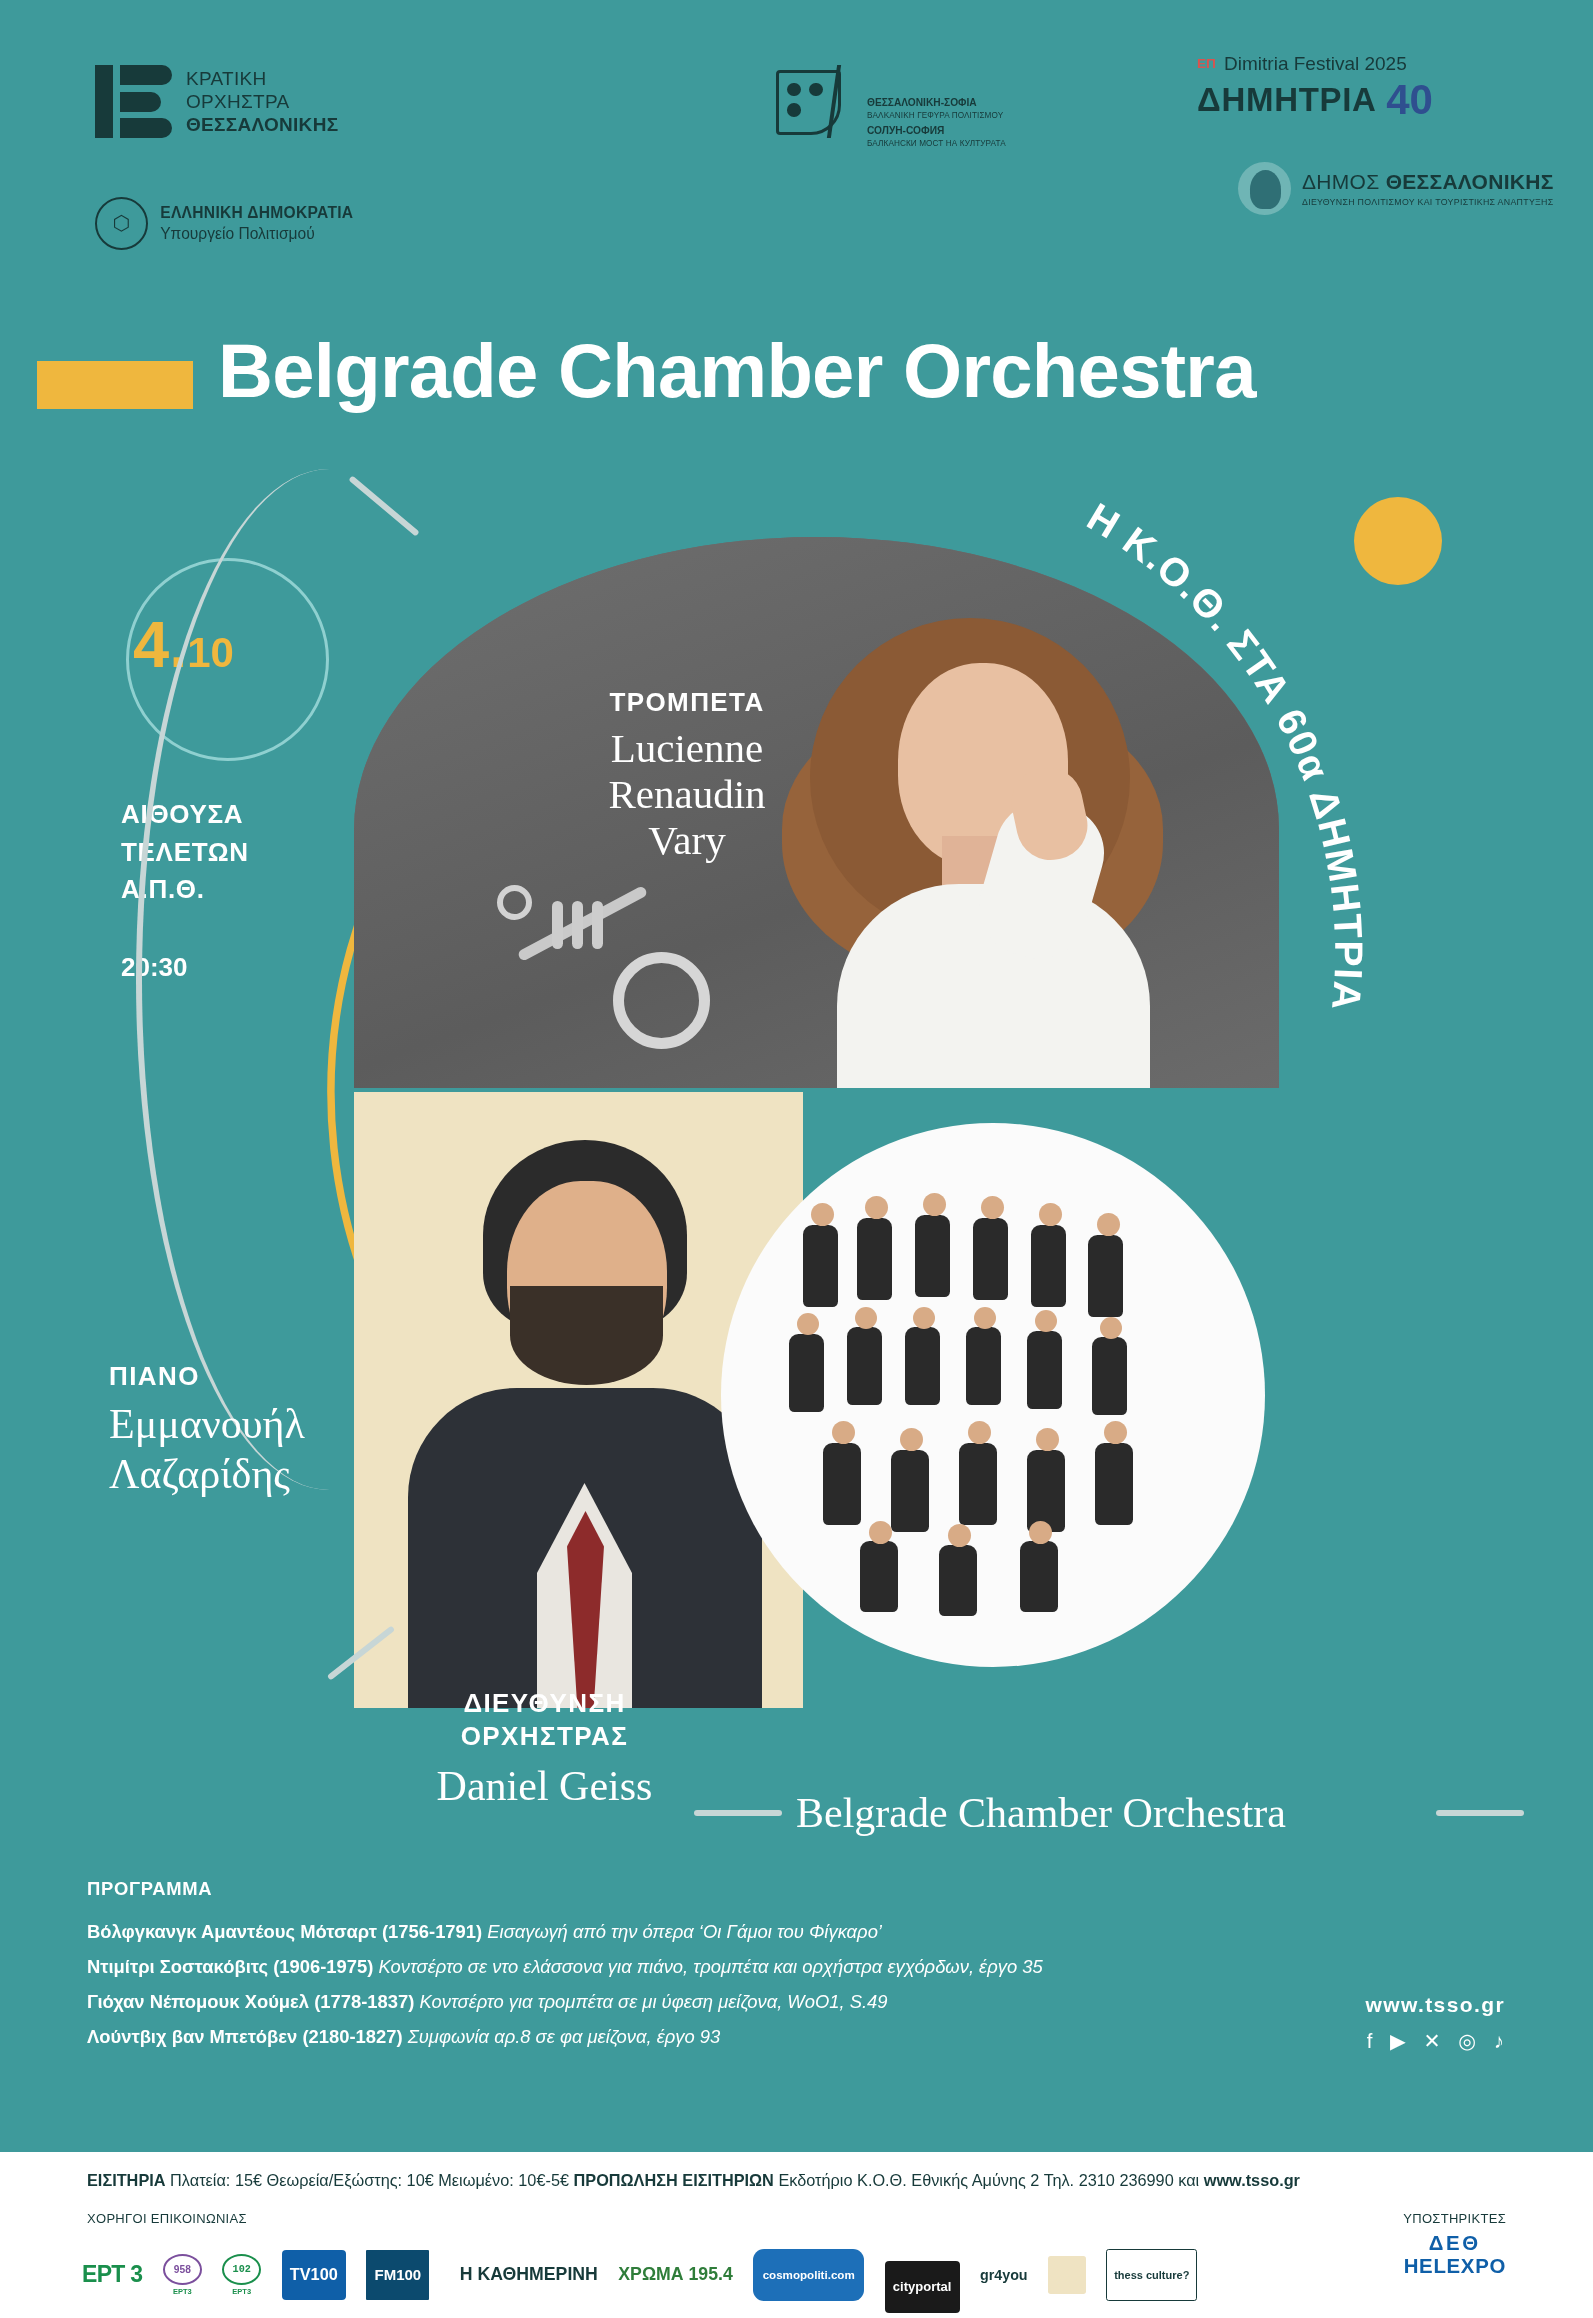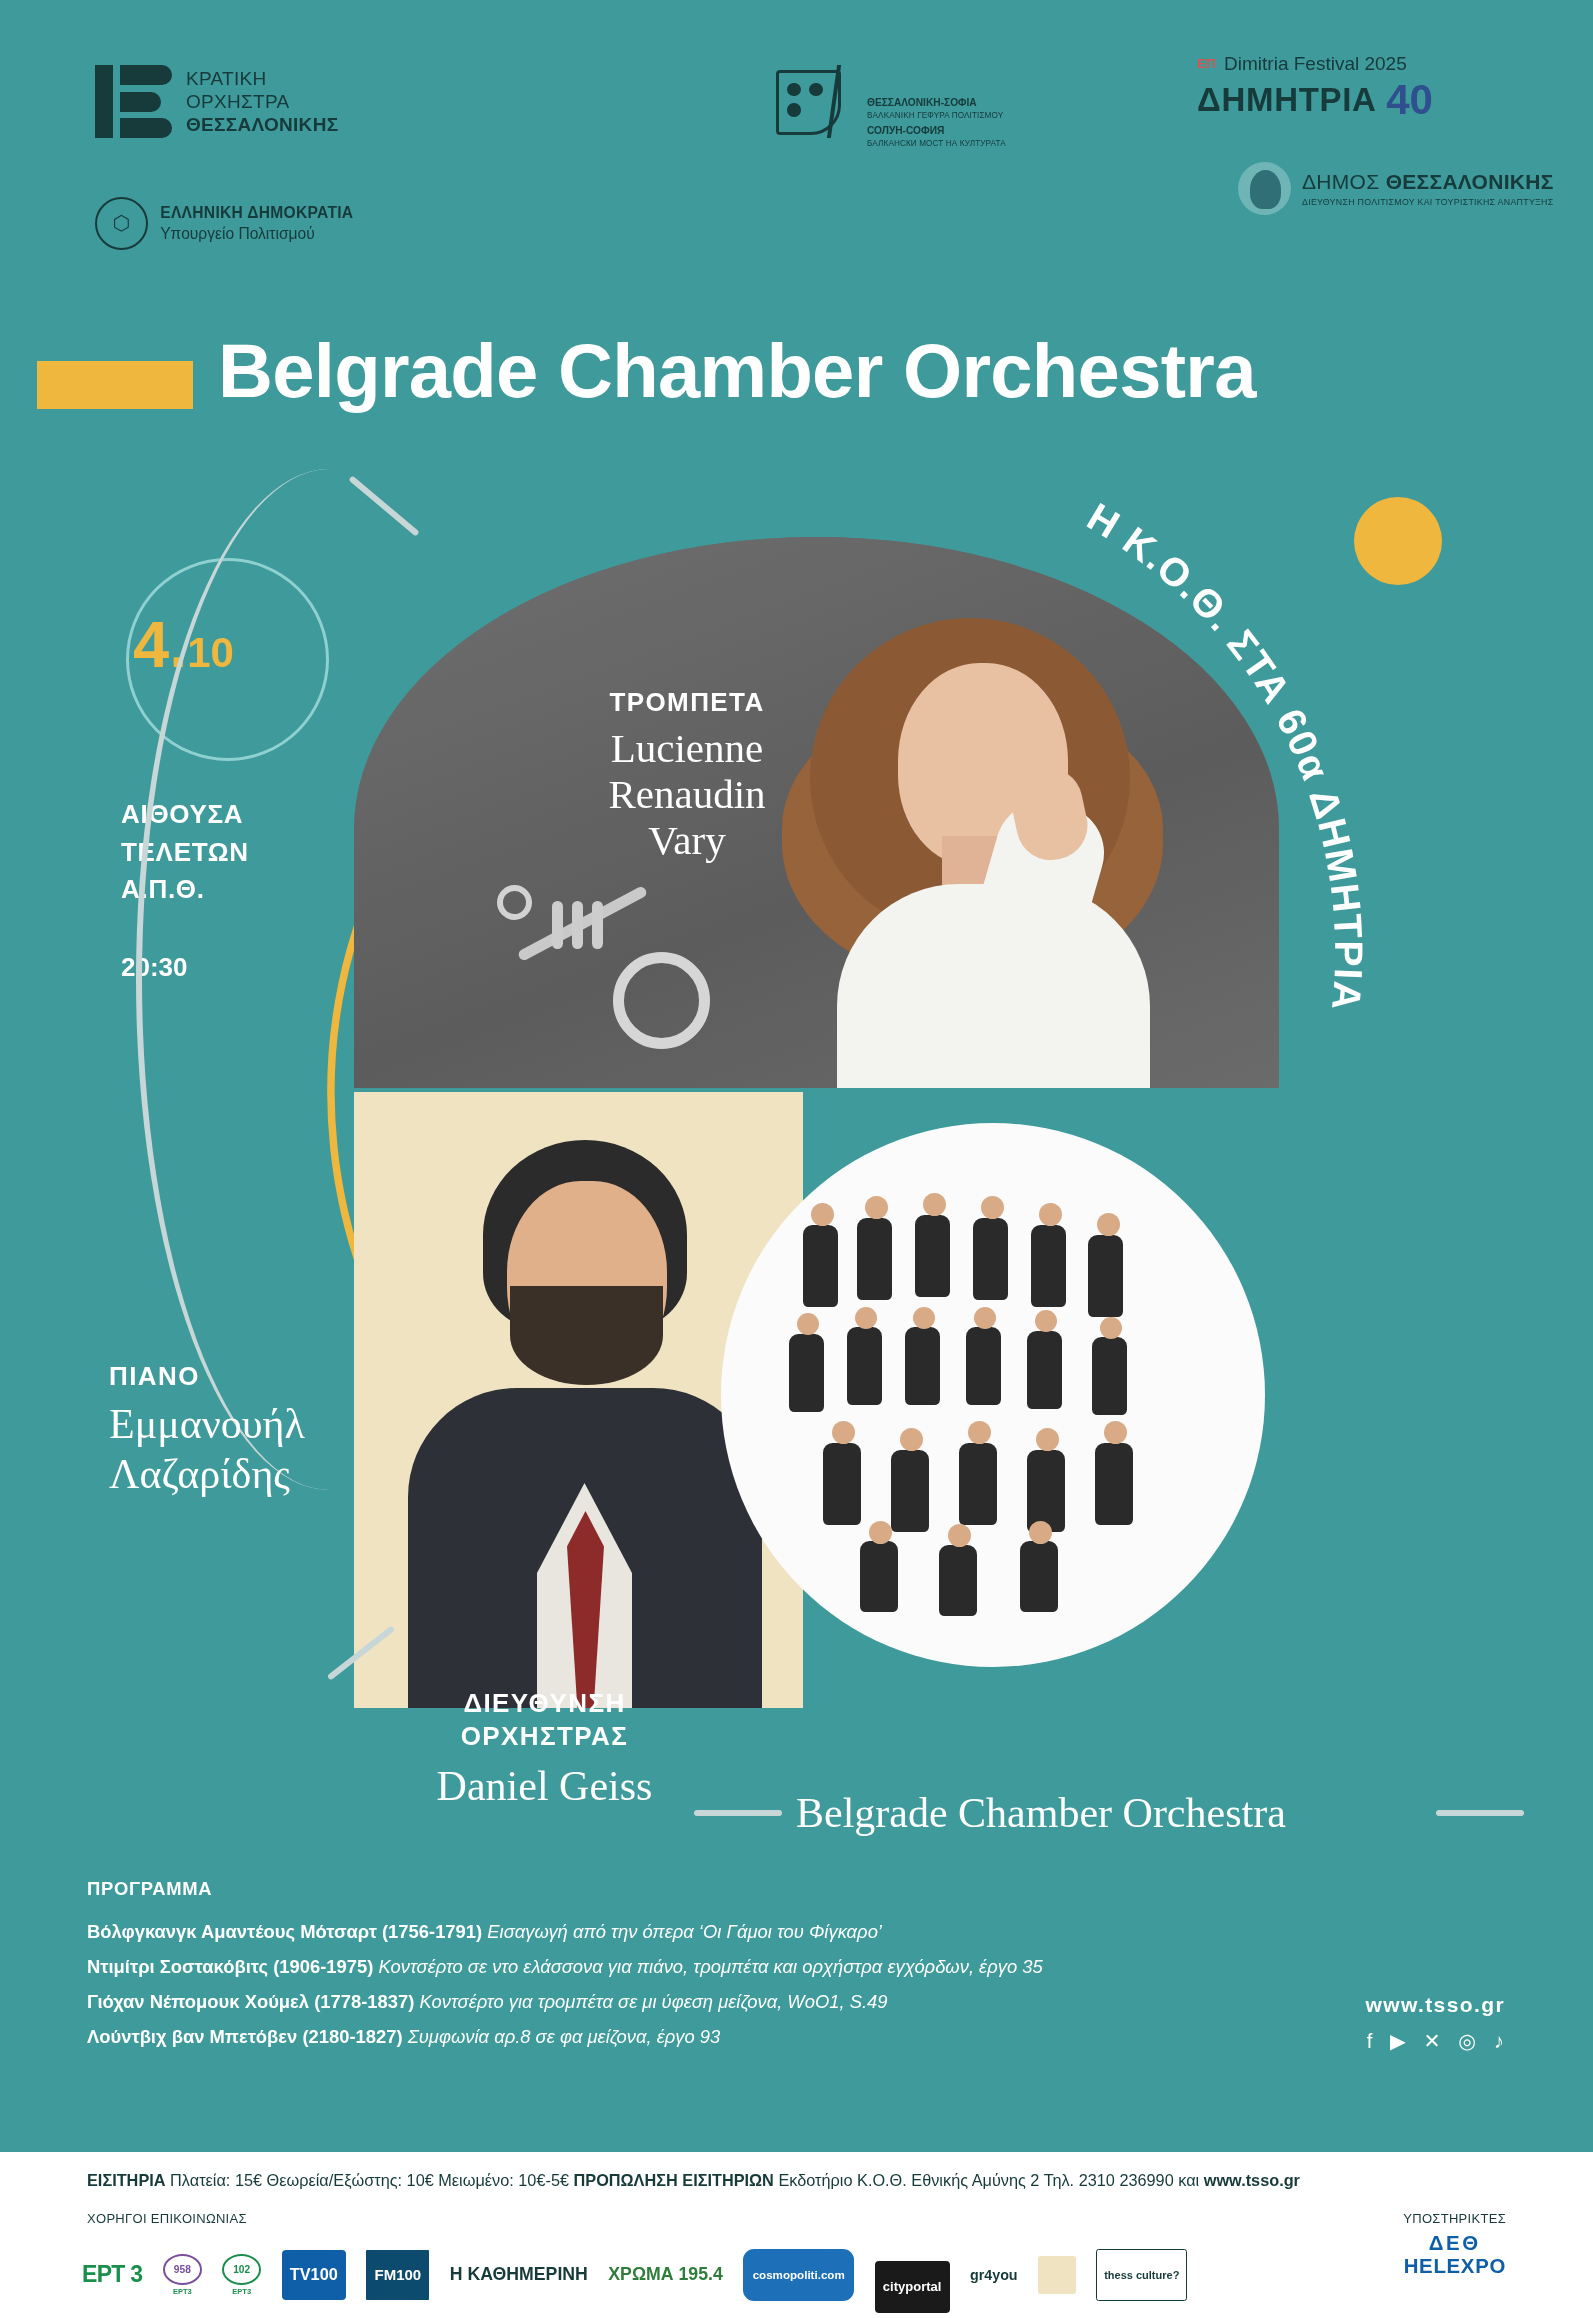--- a/index.html
+++ b/index.html
@@ -139,25 +139,25 @@
   .footer{position:absolute;left:0;bottom:0;width:1593px;height:167px;background:#ffffff;}
   .tickets{position:absolute;left:87px;top:19px;font-size:16.3px;color:#173a3a;}
   .tickets b{font-weight:bold;}
   .sponsors-label{position:absolute;left:87px;top:59px;font-size:13px;color:#173a3a;letter-spacing:0.3px;}
   .support-label{position:absolute;right:87px;top:59px;font-size:13px;color:#173a3a;letter-spacing:0.3px;}
   .sponsor-row{position:absolute;left:82px;top:85px;display:flex;align-items:center;gap:20.4px;}
   .sp{height:42px;display:flex;align-items:center;justify-content:center;color:#173a3a;font-size:13.6px;font-weight:bold;}
   .sp.ert3{color:#1a8f4c;font-size:23px;letter-spacing:-0.7px;}
   .sp.radio{flex-direction:column;gap:2px;}
   .sp.radio .dial{width:35px;height:35px;border-radius:50%;border:2.7px solid #7b4f9d;display:flex;align-items:center;justify-content:center;font-size:10.2px;color:#7b4f9d;}
-  .sp.radio .dial.green{border-color:#1a8f4c;color:#1a8f4c;}
+  .sp.radio .dial.green{border-color:#1a8f4c;color:#1a8f4c;font-family:Liberation Mono, monospace;}
   .sp.radio .cap{font-size:7.5px;color:#1a8f4c;font-weight:bold;}
   .sp.tv100{background:#0f5fa8;color:#fff;border-radius:4.1px;padding:4.1px 8.2px;font-size:16.3px;}
   .sp.fm100{background:#0c4a6e;color:#fff;border-radius:1px;padding:4.1px 8.2px;font-size:15px;}
-  .sp.kath{font-size:17.7px;}
+  .sp.kath{font-size:17.7px;margin-left:10px;}
   .sp.xroma{color:#2f7d3a;font-size:17.7px;}
   .sp.cosmo{background:#1d6fb8;color:#fff;border-radius:11px;padding:4.8px 9.5px;font-size:11.6px;}
   .sp.cityportal{background:#1a1a1a;color:#fff;border-radius:4.1px;padding:4.8px 8.2px;font-size:13px;margin-top:24px;}
   .sp.gr4you{font-size:14.3px;}
   .sp.artbox{width:38px;height:38px;background:#efe3c2;border-radius:2.7px;}
   .sp.thessc{border:1.4px solid #173a3a;border-radius:2.7px;padding:4.1px 6.8px;font-size:11px;}
   .helexpo{position:absolute;right:87px;top:80px;text-align:center;color:#0f5fa8;}
   .helexpo .marks{font-size:20.4px;font-weight:bold;letter-spacing:2.7px;}
   .helexpo .word{font-size:20.4px;font-weight:bold;letter-spacing:0.7px;}
 </style>

